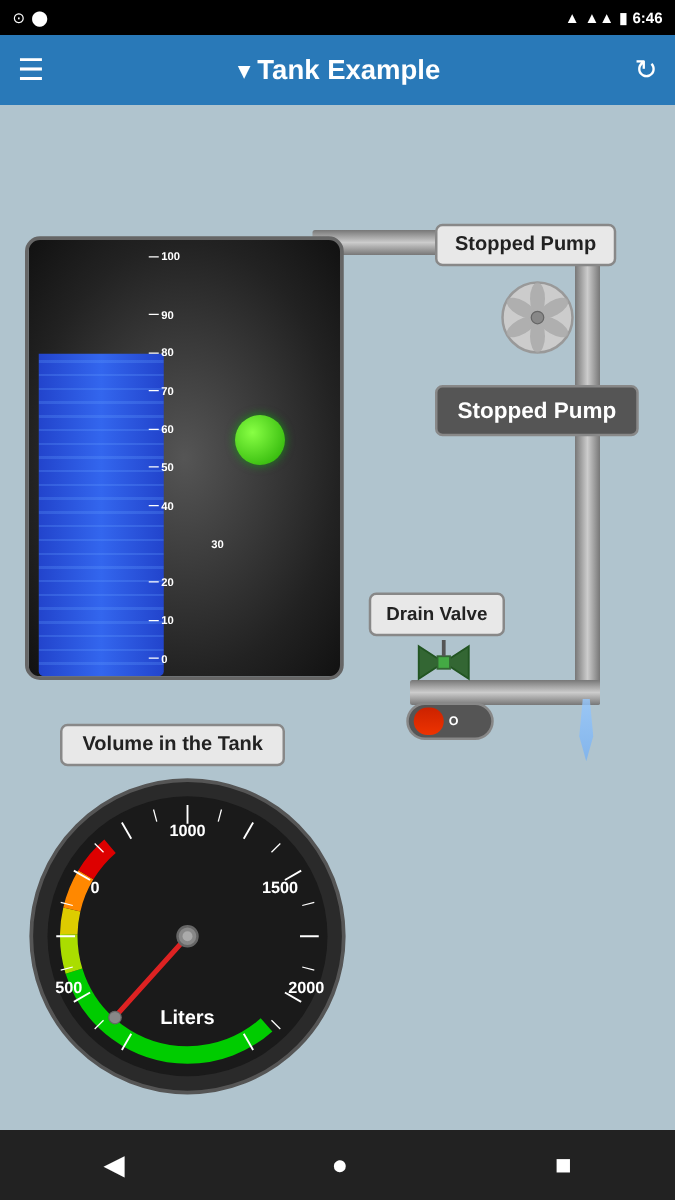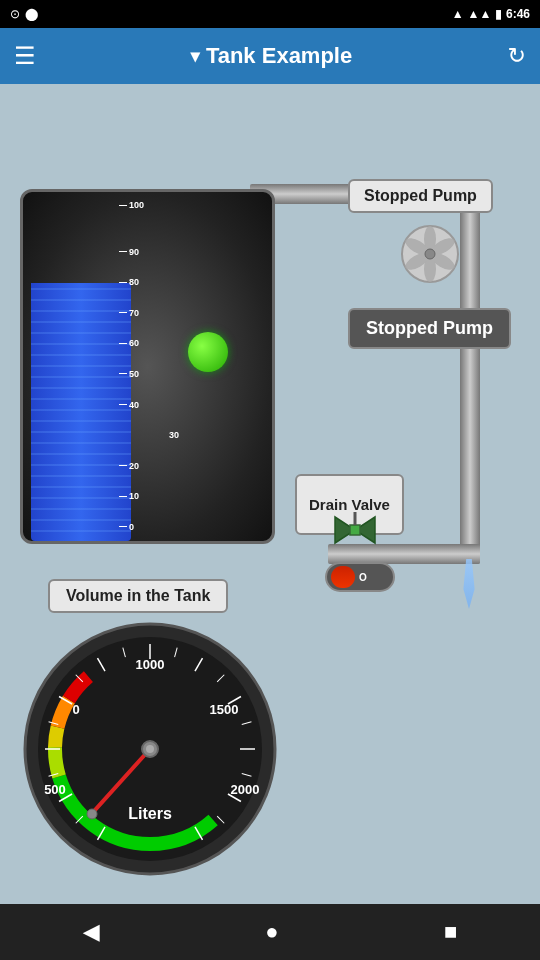--- a/index.html
+++ b/index.html
@@ -122,21 +122,21 @@
     }
 
     
     .drain-valve-btn {
       position: absolute;
       top: 390px;
       left: 295px;
       background: #e8e8e8;
       border: 2px solid #888;
       border-radius: 6px;
-      padding: 20px 12px;
+      padding: 7px 12px;
       font-size: 15px;
       font-weight: bold;
       color: #222;
       cursor: pointer;
     }
 
     
     .toggle-switch {
       position: absolute;
       top: 478px;

